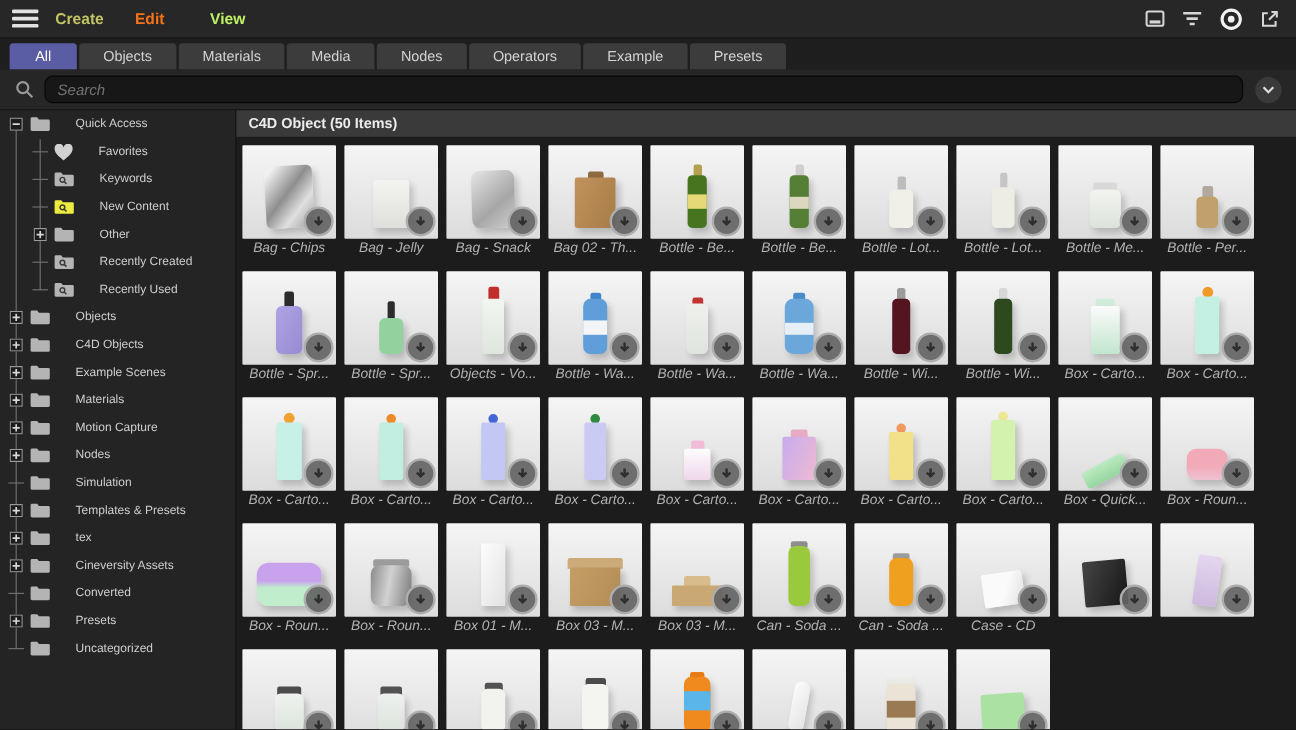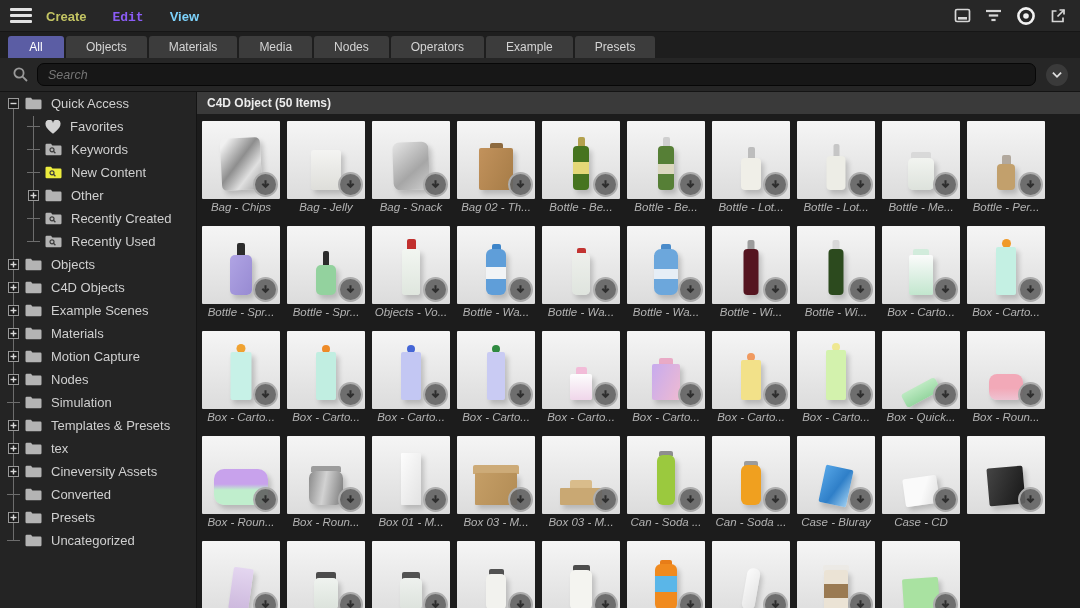--- a/index.html
+++ b/index.html
@@ -36,21 +36,21 @@
   aside{position:relative;width:196px;height:100%;background:#242424;overflow:hidden;flex:none;}
   .vline{position:absolute;width:1px;background:#6d6d6d;}
   .vline.l0{left:13px;top:12px;height:436px;}
   .vline.l1{left:33px;top:24px;height:126px;}
   .srow{position:relative;height:23px;display:flex;align-items:center;cursor:pointer;}
   .srow.l0{padding-left:7px;}
   .srow.l1{padding-left:27px;}
   .stub{width:13px;height:1px;background:#6d6d6d;flex:none;}
   .expander{width:13px;display:flex;align-items:center;justify-content:center;flex:none;background:#242424;z-index:2;}
   .sicon{margin-left:5px;display:flex;flex:none;}
-  .slabel{margin-left:9px;font-size:13px;color:#cfcfcf;white-space:nowrap;}
+  .slabel{margin-left:21px;font-size:10px;color:#cfcfcf;white-space:nowrap;}
 
   .content{position:relative;flex:1;height:100%;background:#1c1c1c;border-left:1px solid #141414;}
   .chead{height:22px;line-height:22px;background:#3a3a3a;color:#ececec;font-size:12px;
     font-weight:bold;padding-left:10px;}
   .grid{display:grid;grid-template-columns:repeat(10,78px);column-gap:7px;row-gap:10px;
     padding:7px 0 0 5px;height:494px;overflow:hidden;}
   .card{width:78px;cursor:pointer;font-style:italic;}
   .thumb{position:relative;width:78px;height:78px;background:linear-gradient(180deg,#f5f5f5,#dcdcdc);
     border-radius:1px;overflow:hidden;}
   .prodwrap{position:absolute;left:50%;bottom:9px;display:flex;flex-direction:column;align-items:center;}
@@ -67,21 +67,21 @@
 <body>
 
 <div class="app">
 
   <div class="menubar">
     <span class="hamburger">
         <i></i>
         <i></i>
         <i></i>
       </span>
-    <nav id="menus"><span class="menuitem" style="color: rgb(195, 196, 99);">Create</span><span class="menuitem" style="color: #8b5cf6; font-family: Liberation Mono, monospace;">Edit</span><span class="menuitem" style="color: #7dd3fc;">View</span></nav>
+    <nav id="menus"><span class="menuitem" style="color: rgb(195, 196, 99);">Create</span><span class="menuitem" style="color: #f97316;">Edit</span><span class="menuitem" style="color: #bef264; margin-left: 12px;">View</span></nav>
     <div class="wincontrols" id="wincontrols">
         <span class="wicon">
           <svg width="17" height="15" viewBox="0 0 17 15">
             <rect x="1.5" y="1.5" width="14" height="12" rx="1.5" fill="none" stroke="#d6d6d6" stroke-width="1.7"></rect>
             <rect x="4" y="9" width="9" height="2.6" fill="#d6d6d6"></rect>
           </svg>
         </span>
         <span class="wicon">
           <svg width="17" height="13" viewBox="0 0 17 13">
             <line x1="1" y1="2" x2="16" y2="2" stroke="#d6d6d6" stroke-width="2.2"></line>
@@ -969,33 +969,20 @@
               </div>
       <div class="badge">
         <svg width="13" height="13" viewBox="0 0 14 14">
                   <path d="M7 2.5 v6.5 M3.6 6.2 L7 9.6 L10.4 6.2" stroke="#2e2e2e" stroke-width="2.2" fill="none"></path>
                 </svg>
       </div>
     </div>
     <div class="clabel">Can - Soda ...</div>
   </div>
 
-  <div class="card">
-    <div class="thumb">
-      <div class="prodwrap" style="transform: translateX(-50%) rotate(12deg);">
-                <div class="pbody" style="width: 28px; height: 38px; background: linear-gradient(115deg, rgb(85, 165, 230), rgb(47, 127, 200) 55%, rgb(156, 205, 240)); border-radius: 2px;"></div>
-              </div>
-      <div class="badge">
-        <svg width="13" height="13" viewBox="0 0 14 14">
-                  <path d="M7 2.5 v6.5 M3.6 6.2 L7 9.6 L10.4 6.2" stroke="#2e2e2e" stroke-width="2.2" fill="none"></path>
-                </svg>
-      </div>
-    </div>
-    <div class="clabel">Case - Bluray</div>
-  </div>
 
   <div class="card">
     <div class="thumb">
       <div class="prodwrap" style="transform: translateX(-50%) rotate(-8deg);">
                 <div class="pbody" style="width: 34px; height: 28px; background: linear-gradient(115deg, rgb(250, 250, 250) 55%, rgb(222, 222, 222)); border-radius: 2px;"></div>
               </div>
       <div class="badge">
         <svg width="13" height="13" viewBox="0 0 14 14">
                   <path d="M7 2.5 v6.5 M3.6 6.2 L7 9.6 L10.4 6.2" stroke="#2e2e2e" stroke-width="2.2" fill="none"></path>
                 </svg>

